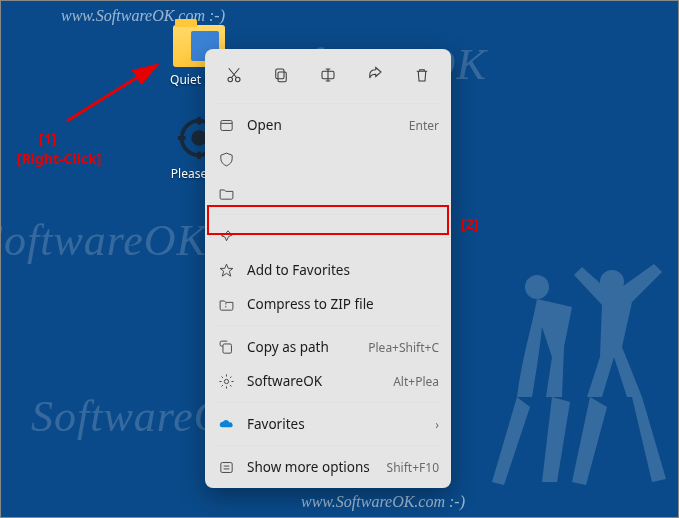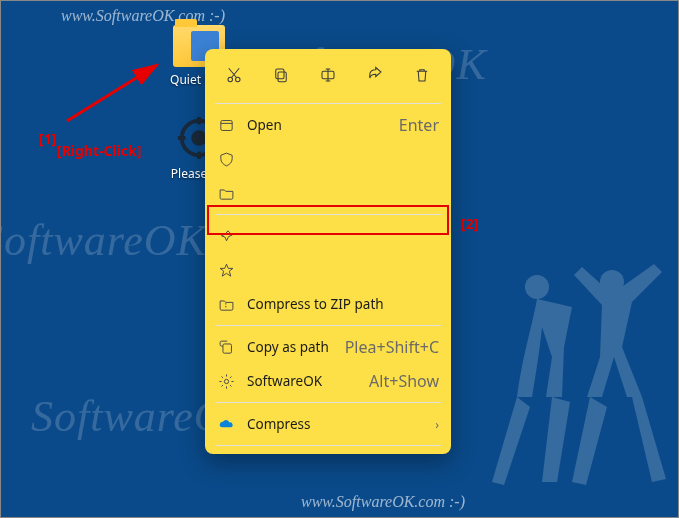--- a/index.html
+++ b/index.html
@@ -64,39 +64,39 @@
   .wm-small { color: rgba(255,255,255,0.6); font-size: 16px; font-family: Georgia, serif; }
 
   
   .anno { position: absolute; color: #e60000; font-weight: bold; font-size: 14px; }
   .arrow { position: absolute; }
 
   
   .ctx {
     position: absolute;
     width: 246px;
-    background: #fde047;
+    background: #e5e5e5;
     border-radius: 8px;
     box-shadow: 0 8px 24px rgba(0,0,0,.35);
     padding: 6px 0 4px;
     font-size: 13.5px;
     color: #1b1b1b;
   }
   .ctx .row {
     display: flex;
     align-items: center;
     height: 34px;
     padding: 0 12px;
     gap: 12px;
     position: relative;
   }
   .ctx .row .ico { width: 18px; height: 18px; flex: 0 0 18px; display:flex; align-items:center; justify-content:center; }
   .ctx .row .ico svg { width: 17px; height: 17px; stroke: #4a4a4a; fill: none; stroke-width: 1.4; }
   .ctx .row .txt { flex: 1; }
-  .ctx .row .accel { color: #6a6a6a; font-size: 16px; }
+  .ctx .row .accel { color: #6a6a6a; font-size: 12px; }
   .ctx .row .chev { color: #6a6a6a; font-size: 12px; }
   .ctx .sep { height: 1px; background: #e1e1e1; margin: 4px 10px; }
   .ctx .toprow {
     display: flex;
     justify-content: space-around;
     align-items: center;
     height: 44px;
     padding: 0 6px;
   }
   .ctx .toprow .tbtn {
@@ -146,21 +146,21 @@
 
 <svg class="arrow" style="top:58px; left:60px;" width="110" height="70">
   <defs>
       <marker id="ah" markerWidth="10" markerHeight="10" refX="8" refY="3" orient="auto">
         <path d="M0,0 L9,3 L0,6 z" fill="#e60000"></path>
       </marker>
     </defs>
   <line x1="6" y1="62" x2="96" y2="6" stroke="#e60000" stroke-width="3" marker-end="url(#ah)"></line>
 </svg>
 <div class="anno" style="top:128px; left:38px;">[1]</div>
-<div class="anno" style="top:140px; left:16px;margin-left:40px;">[Right-Click]</div>
+<div class="anno" style="top:148px; left:16px;">[Right-Click]</div>
 <div class="anno" style="top:213px; left:460px;">[2]</div>
 
 <div class="ctx" style="top:48px; left:204px;">
   <div class="toprow">
     <div class="tbtn">
         <span><svg viewBox="0 0 24 24">
             <circle cx="7" cy="18" r="3"></circle>
             <circle cx="17" cy="18" r="3"></circle>
             <path d="M9 15 L19 3 M15 15 L5 3"></path>
           </svg></span>
@@ -223,29 +223,30 @@
           <path d="M14 4l6 6-5 2-3 6-2-5-5-2 6-3z"></path>
         </svg>
       </span>
   </div>
   <div class="row">
     <span class="ico">
         <svg viewBox="0 0 24 24">
           <path d="M12 3l2.5 6H21l-5 4 2 7-6-4-6 4 2-7-5-4h6.5z"></path>
         </svg>
       </span>
+    <span class="txt">Add to Favorites</span>
   </div>
   <div class="row">
     <span class="ico">
         <svg viewBox="0 0 24 24">
           <path d="M3 7h6l2 2h10v9a2 2 0 0 1-2 2H5a2 2 0 0 1-2-2z"></path>
           <path d="M11 10v2m0 2v2"></path>
         </svg>
       </span>
-    <span class="txt">Compress to ZIP path</span>
+    <span class="txt">Compress to ZIP file</span>
   </div>
 
   <div class="sep"></div>
 
   <div class="row">
     <span class="ico">
         <svg viewBox="0 0 24 24">
           <rect x="7" y="7" width="12" height="13" rx="2"></rect>
           <path d="M7 10h-2a2 2 0 0 1-2-2V5a2 2 0 0 1 2-2h8"></path>
         </svg>
@@ -254,37 +255,47 @@
     <span class="accel">Plea+Shift+C</span>
   </div>
   <div class="row">
     <span class="ico">
         <svg viewBox="0 0 24 24">
           <circle cx="12" cy="12" r="3"></circle>
           <path d="M12 2v3M12 19v3M2 12h3M19 12h3M5 5l2 2M17 17l2 2M19 5l-2 2M7 17l-2 2"></path>
         </svg>
       </span>
     <span class="txt">SoftwareOK</span>
-    <span class="accel">Alt+Show</span>
+    <span class="accel">Alt+Plea</span>
   </div>
 
   <div class="sep"></div>
 
   <div class="row">
     <span class="ico">
         <svg viewBox="0 0 24 24">
           <path d="M6 16a4 4 0 0 1 1-8 5 5 0 0 1 9 1 3.5 3.5 0 0 1 2 7z" fill="#0a84d6" stroke="none"></path>
         </svg>
       </span>
-    <span class="txt">Compress</span>
+    <span class="txt">Favorites</span>
     <span class="chev">›</span>
   </div>
 
   <div class="sep"></div>
 
+  <div class="row">
+    <span class="ico">
+        <svg viewBox="0 0 24 24">
+          <rect x="4" y="5" width="16" height="14" rx="2"></rect>
+          <path d="M8 10h8M8 14h8"></path>
+        </svg>
+      </span>
+    <span class="txt">Show more options</span>
+    <span class="accel">Shift+F10</span>
+  </div>
 </div>
 
 <div class="highlight-box" style="top:204px; left:206px; width:242px; height:30px;"></div>
 
 <svg class="dancers" viewBox="0 0 190 240">
   <g fill="#fff">
     <circle cx="55" cy="40" r="12"></circle>
     <path d="M55 52 C50 80 40 110 35 150 L50 150 C55 120 58 100 60 80 L70 110 L64 150 L80 150 L82 100 L90 60 Z"></path>
     <path d="M35 150 L10 235 L22 238 L48 160 Z"></path>
     <path d="M70 150 L60 235 L75 235 L88 155 Z"></path>

